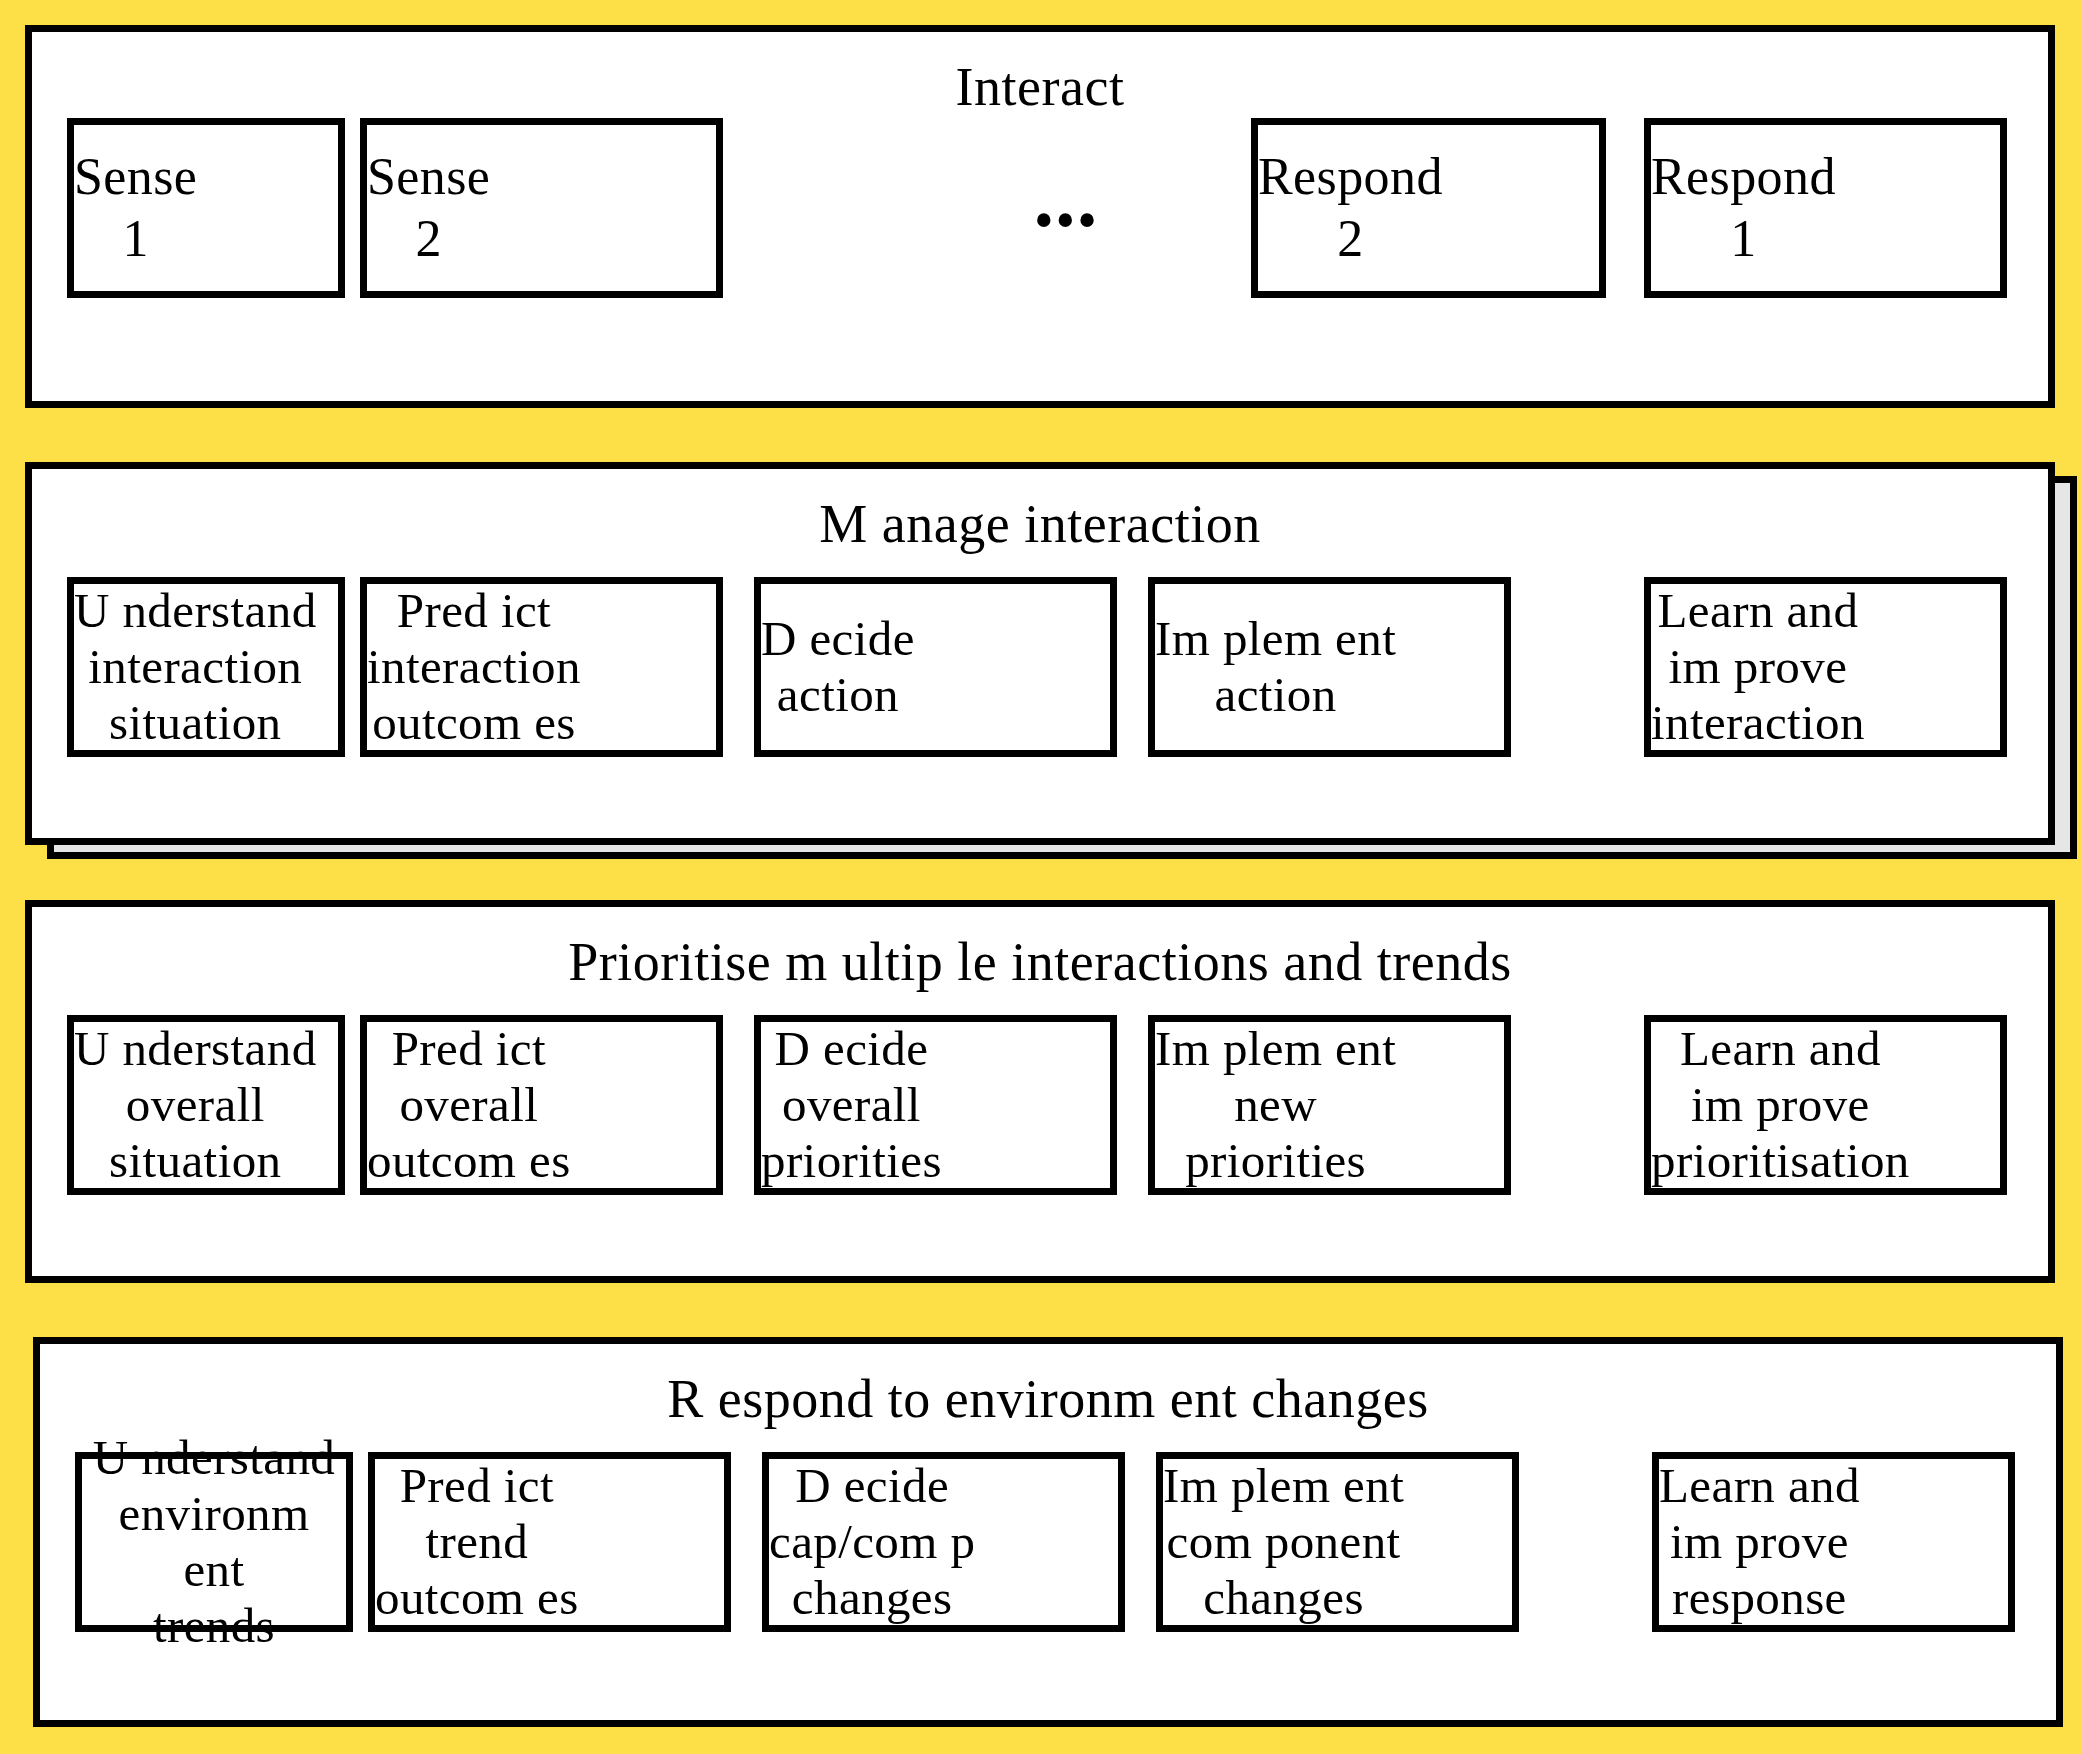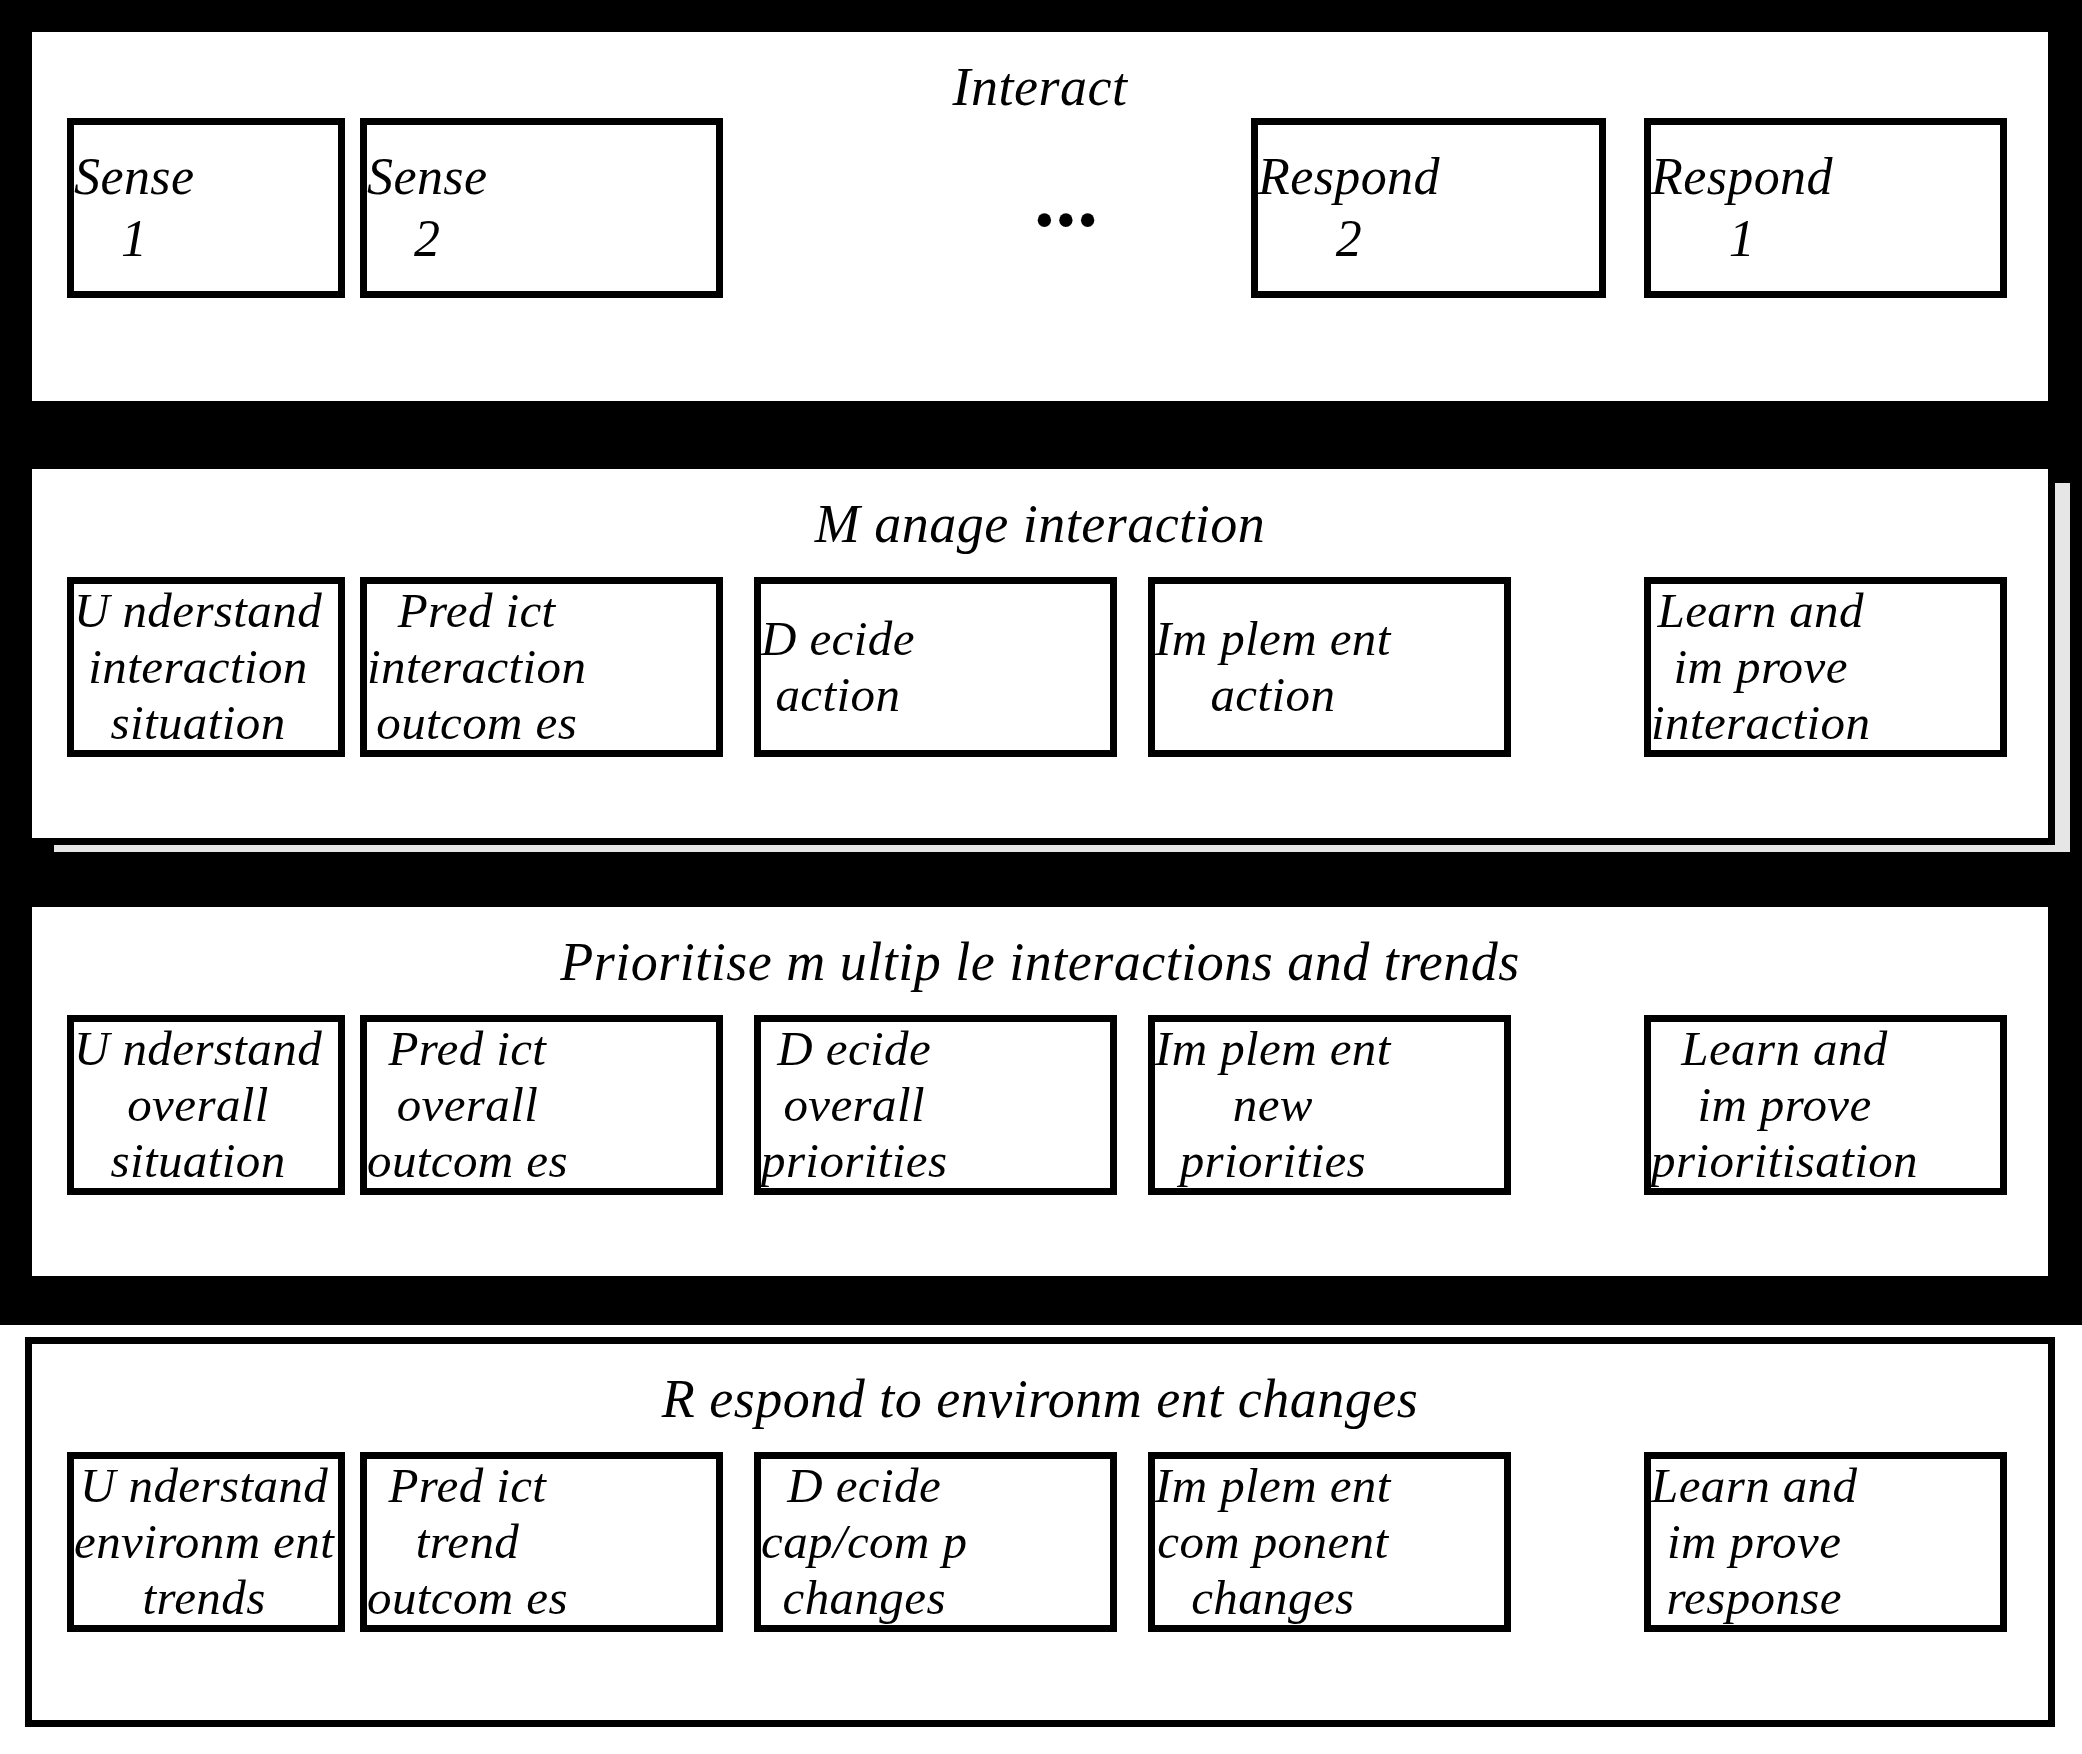--- a/index.html
+++ b/index.html
@@ -11,23 +11,22 @@
     width: 2082px;
     height: 1754px;
     font-family: "Liberation Serif", "DejaVu Serif", serif;
     color: #000000;
     overflow: hidden;
   }
 
   #canvas {
     position: relative;
     width: 2082px;
-    height: 1325px;
-    background: #000000;
-    font-style: italic;
+    height: 1754px;
+    background: #fde047;
   }
 
   
   .panel {
     position: absolute;
     box-sizing: border-box;
     border: 7px solid #000000;
     background: #ffffff;
   }
   .panel-shadow {
@@ -82,21 +81,21 @@
     font-family: "Liberation Serif", "DejaVu Serif", serif;
   }
 
   
   #panel-interact       { left: 25px;  top: 25px;   width: 2030px; height: 383px; }
 
   #panel-manage-shadow  { left: 47px;  top: 476px;  width: 2030px; height: 383px; }
   #panel-manage         { left: 25px;  top: 462px;  width: 2030px; height: 383px; }
 
   #panel-prioritise     { left: 25px;  top: 900px;  width: 2030px; height: 383px; }
-  #panel-respond        { left: 25px;  top: 1337px; width: 2030px; height: 390px; }
+  #panel-respond        { left: 33px;  top: 1337px; width: 2030px; height: 390px; }
 </style>
 </head>
 <body>
 
 <div id="canvas">
 
   <div class="panel panel-main" id="panel-interact">
     <div class="panel-title" style="top: 28px;">Interact</div>
 
     <div class="cell" style="left: 35px; top: 86px; width: 278px; height: 180px;">

